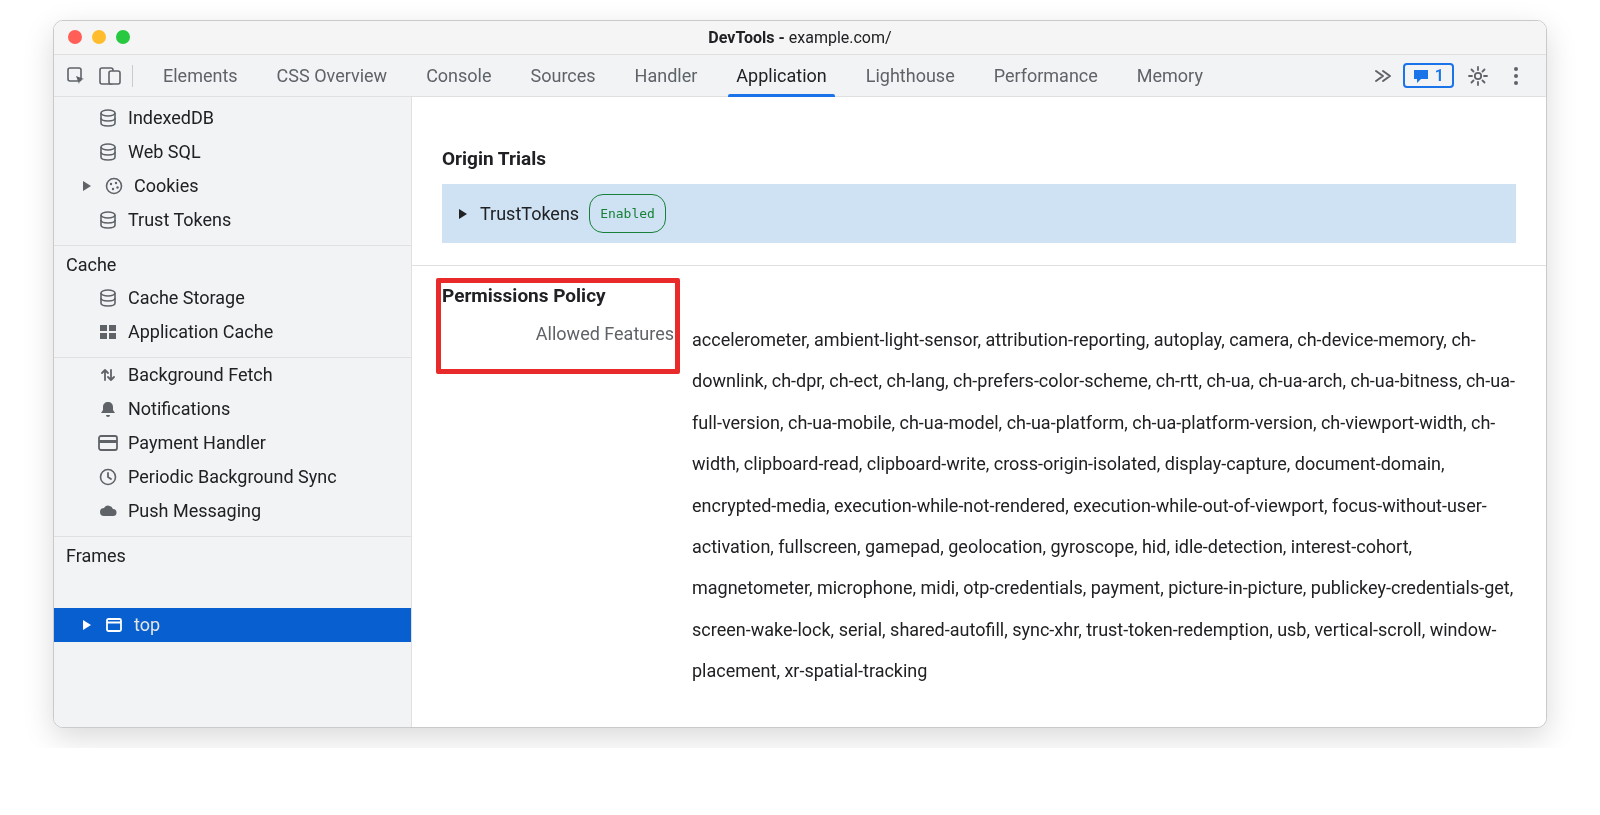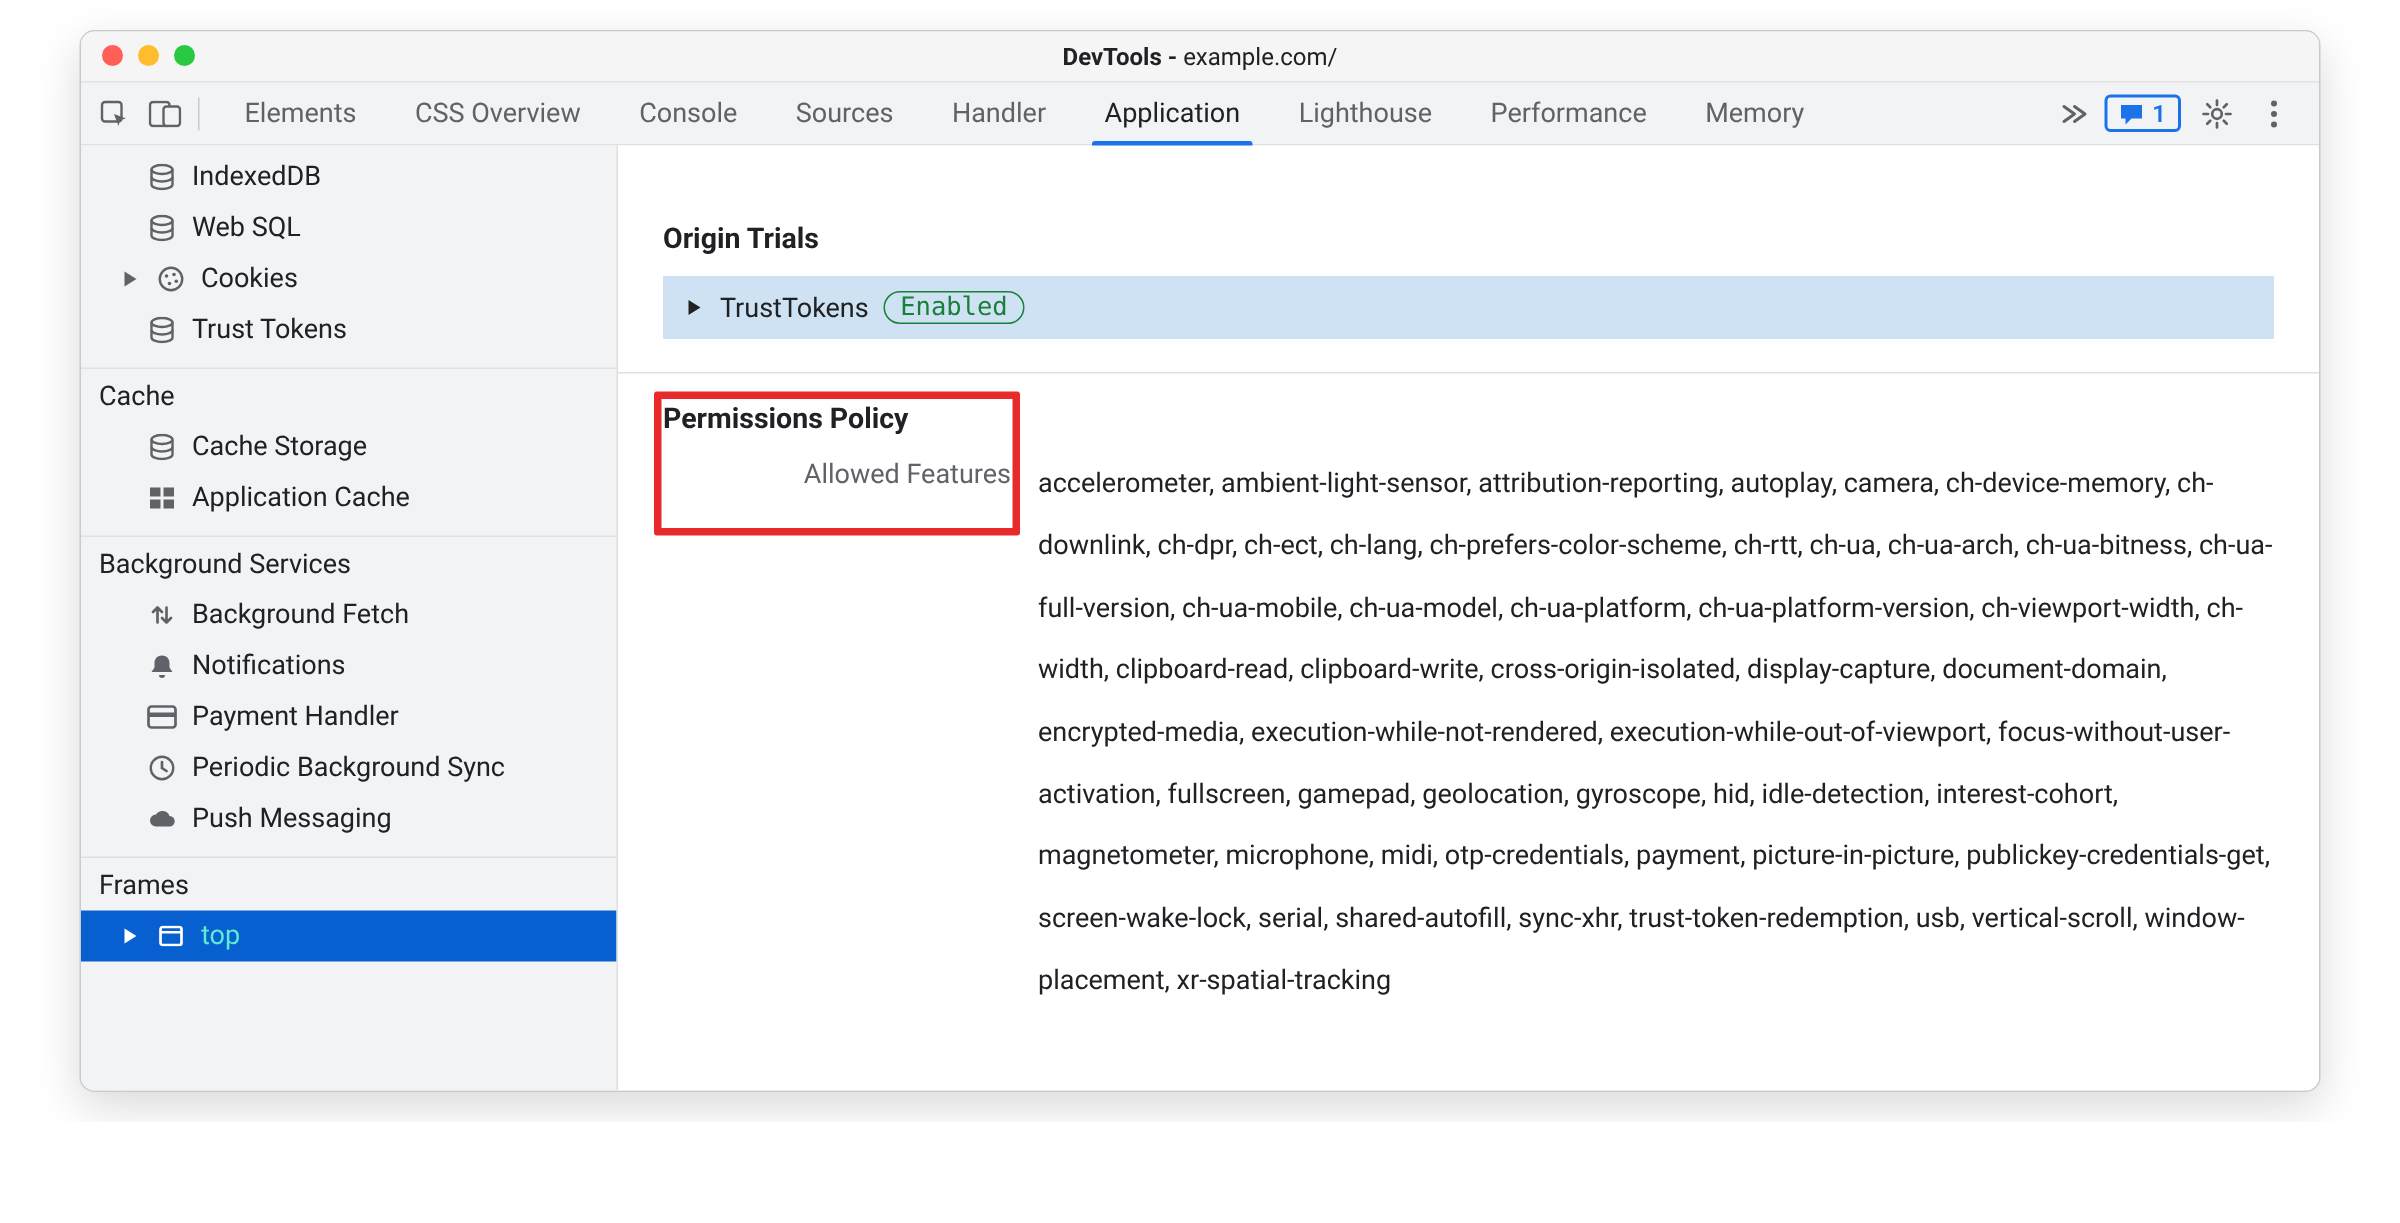--- a/index.html
+++ b/index.html
@@ -137,21 +137,22 @@
   }
   .tree-item .toggle {
     width:14px; display:inline-flex; justify-content:center;
     margin-left:-18px;
     color: var(--muted);
   }
   .tree-item .icon { width:20px; display:inline-flex; justify-content:center; color:#5f6368;}
   .tree-item.indent2 { padding-left: 44px; }
   .tree-item.selected {
     background: var(--selection-bg);
-    color: #5eead4;
+    color: #e5e5e5;
+    margin-top: 36px;
   }
   .tree-item.selected .icon, .tree-item.selected .toggle { color:#fff; }
   
   .main {
     flex:1; background:#fff; overflow:auto;
     padding: 0;
   }
   .main-inner { padding: 18px 30px 40px 30px; }
   .section-title { font-weight:700; font-size:19px; margin: 18px 0 14px 0;}
   .trial-row {
@@ -159,23 +160,23 @@
     border: 0;
     padding: 10px 14px;
     display:flex; align-items:center; gap:10px;
     font-size:18px;
   }
   .trial-row .tri { width:14px; display:inline-flex; justify-content:center; color:#333;}
   .badge-enabled {
     border:1.5px solid var(--badge-green);
     color: var(--badge-green);
     font-family: ui-monospace, SFMono-Regular, Menlo, monospace;
-    font-size: 17px;
+    font-size: 13px;
     border-radius: 14px;
-    padding: 0 10px;
+    padding: 11px 10px;
     text-align: right;
   }
   .divider { border-top:1px solid var(--border-light); margin: 22px -30px 0 -30px; }
   .perm-wrap { position: relative; margin-top: 14px; }
   .perm-highlight {
     position:absolute;
     left:-6px; top:-2px;
     width: 244px; height: 96px;
     border: 5px solid var(--highlight-red);
     border-radius: 2px;
@@ -339,21 +340,20 @@
                   <rect x="10" y="1" width="7" height="6" fill="#5f6368"></rect>
                   <rect x="1" y="9" width="7" height="6" fill="#5f6368"></rect>
                   <rect x="10" y="9" width="7" height="6" fill="#5f6368"></rect>
                 </svg>
               </span>
               <span>Application Cache</span>
             </div>
           </div>
       </div>
       <div class="group">
-        <div class="group-title">Background Services</div>
         <div id="grp-bg">
             <div class="tree-item indent2">
               <span class="icon">
                 <svg width="18" height="18" viewBox="0 0 18 18">
                   <path d="M6 14 V4 M6 4 L3 7 M6 4 L9 7" stroke="#5f6368" stroke-width="1.8" fill="none" stroke-linecap="round" stroke-linejoin="round"></path>
                   <path d="M12 4 V14 M12 14 L9 11 M12 14 L15 11" stroke="#5f6368" stroke-width="1.8" fill="none" stroke-linecap="round" stroke-linejoin="round"></path>
                 </svg>
               </span>
               <span>Background Fetch</span>
             </div>

